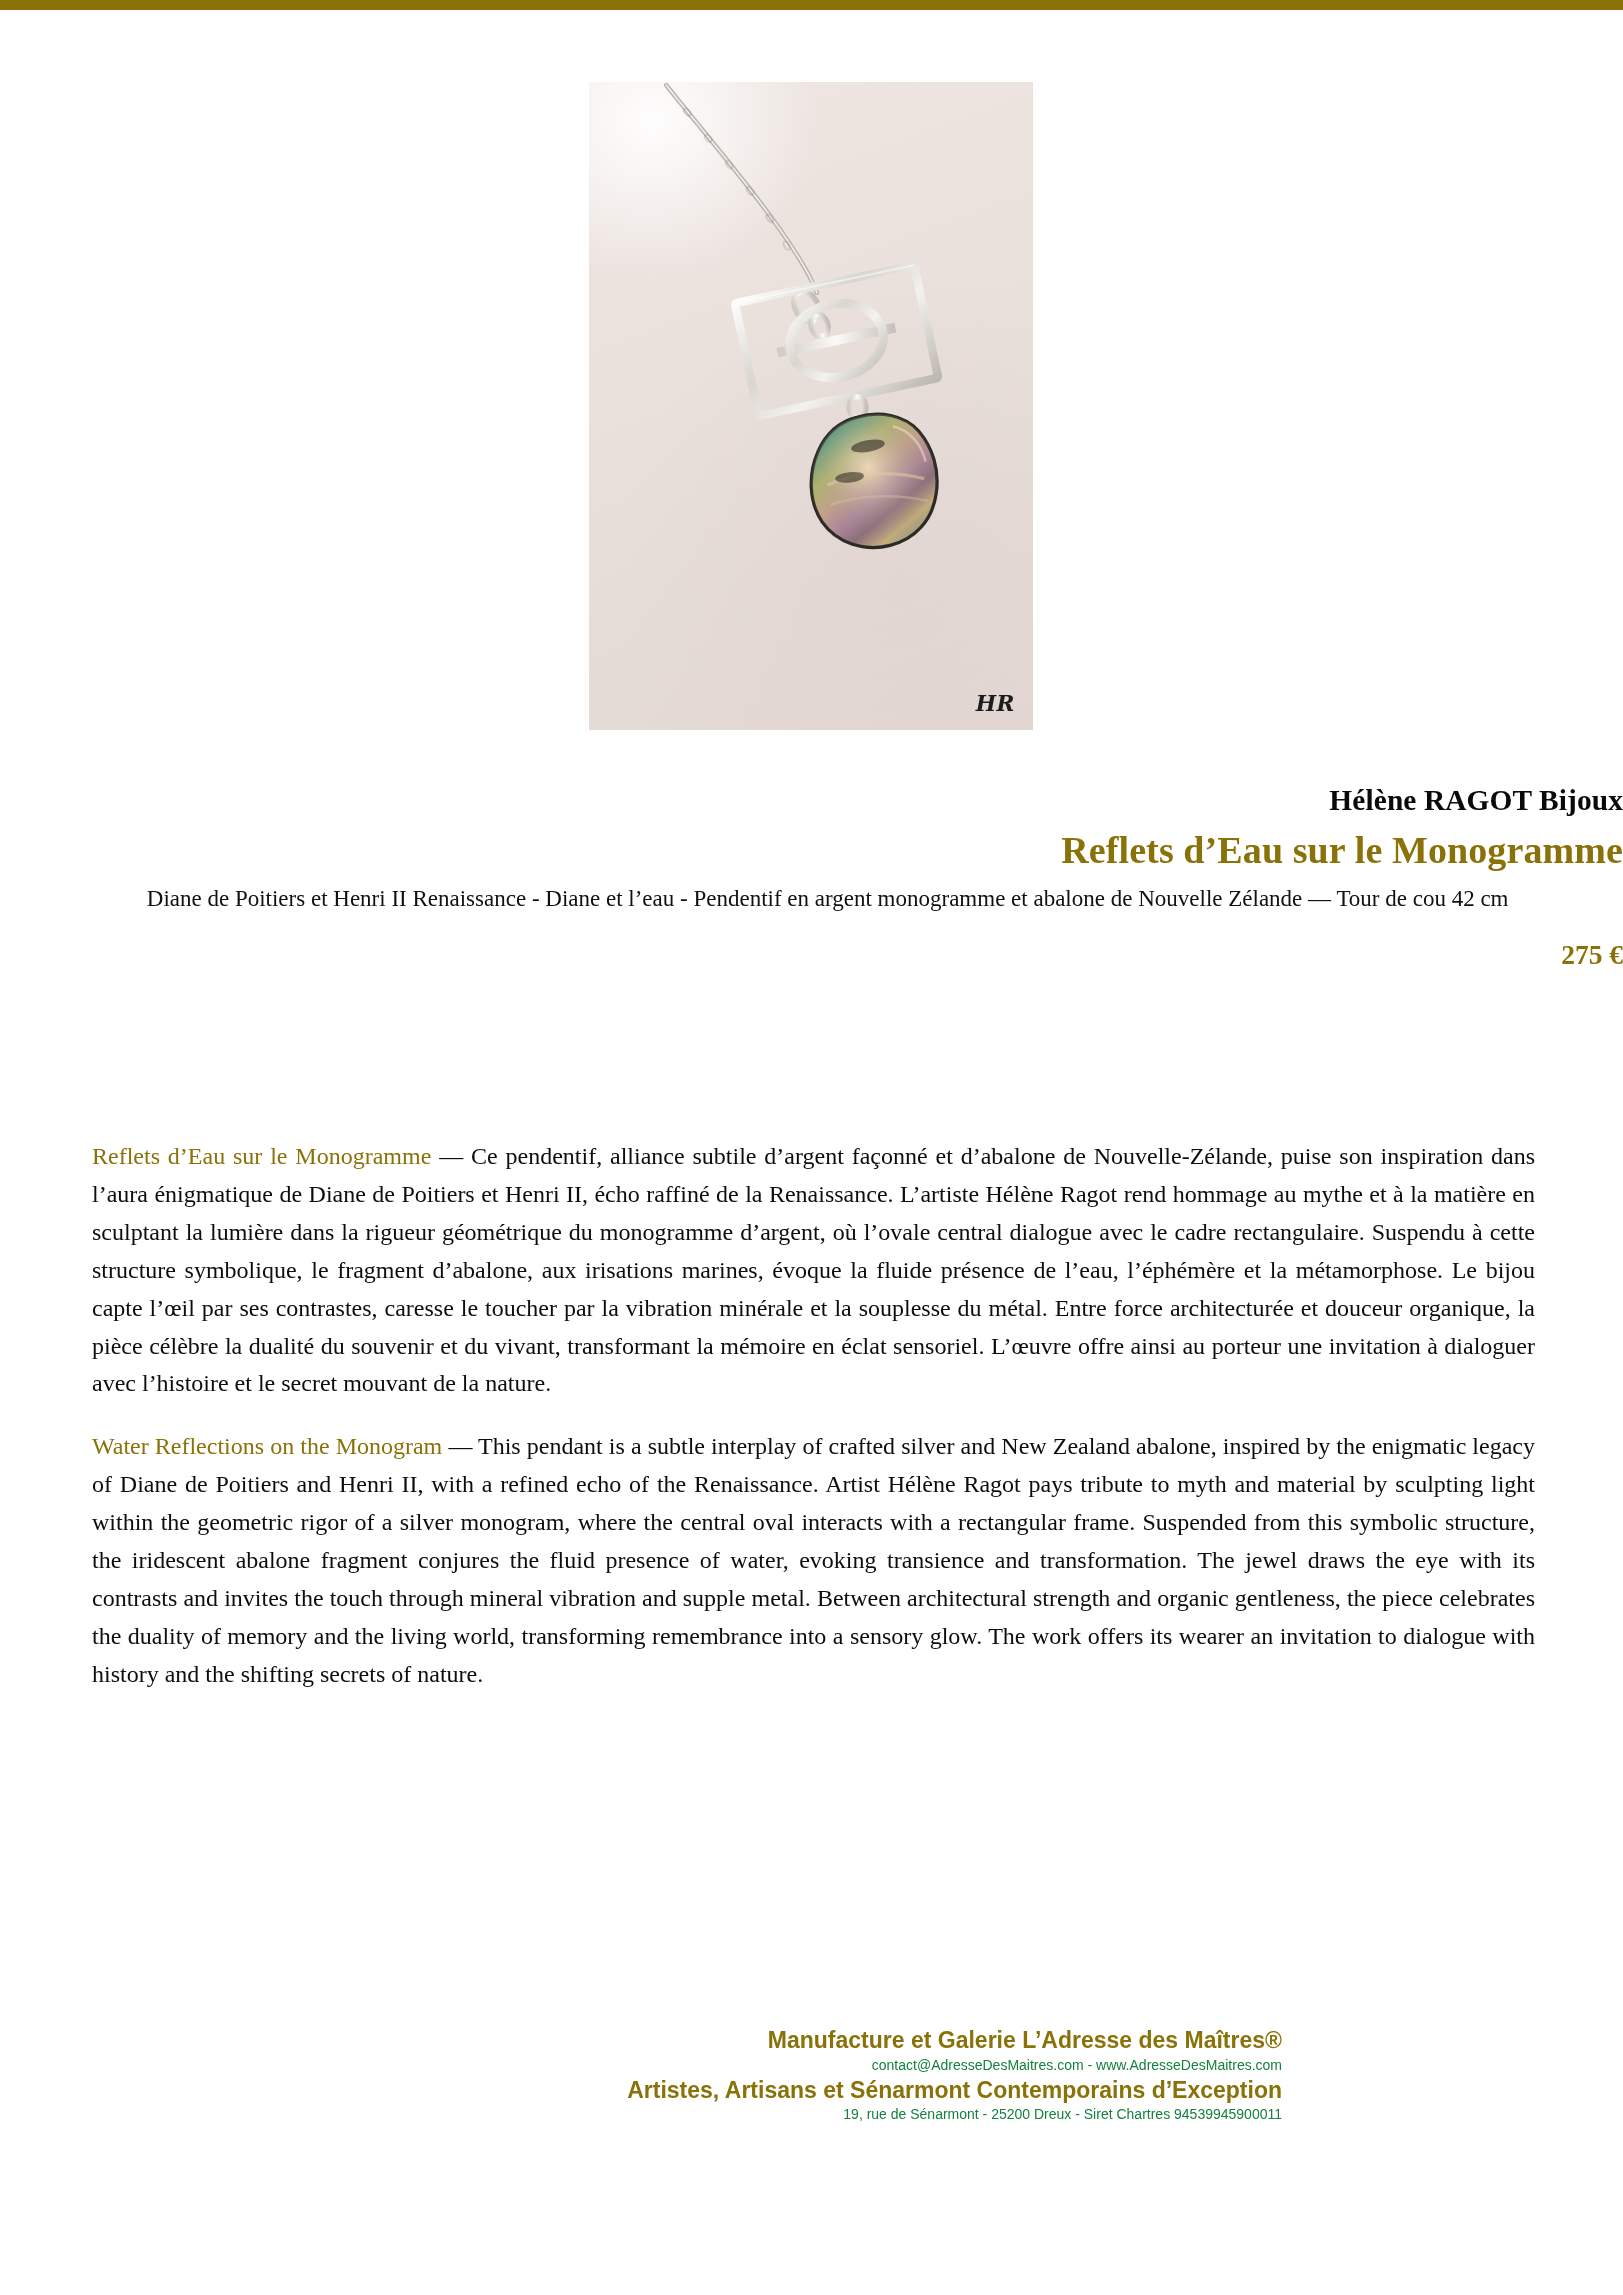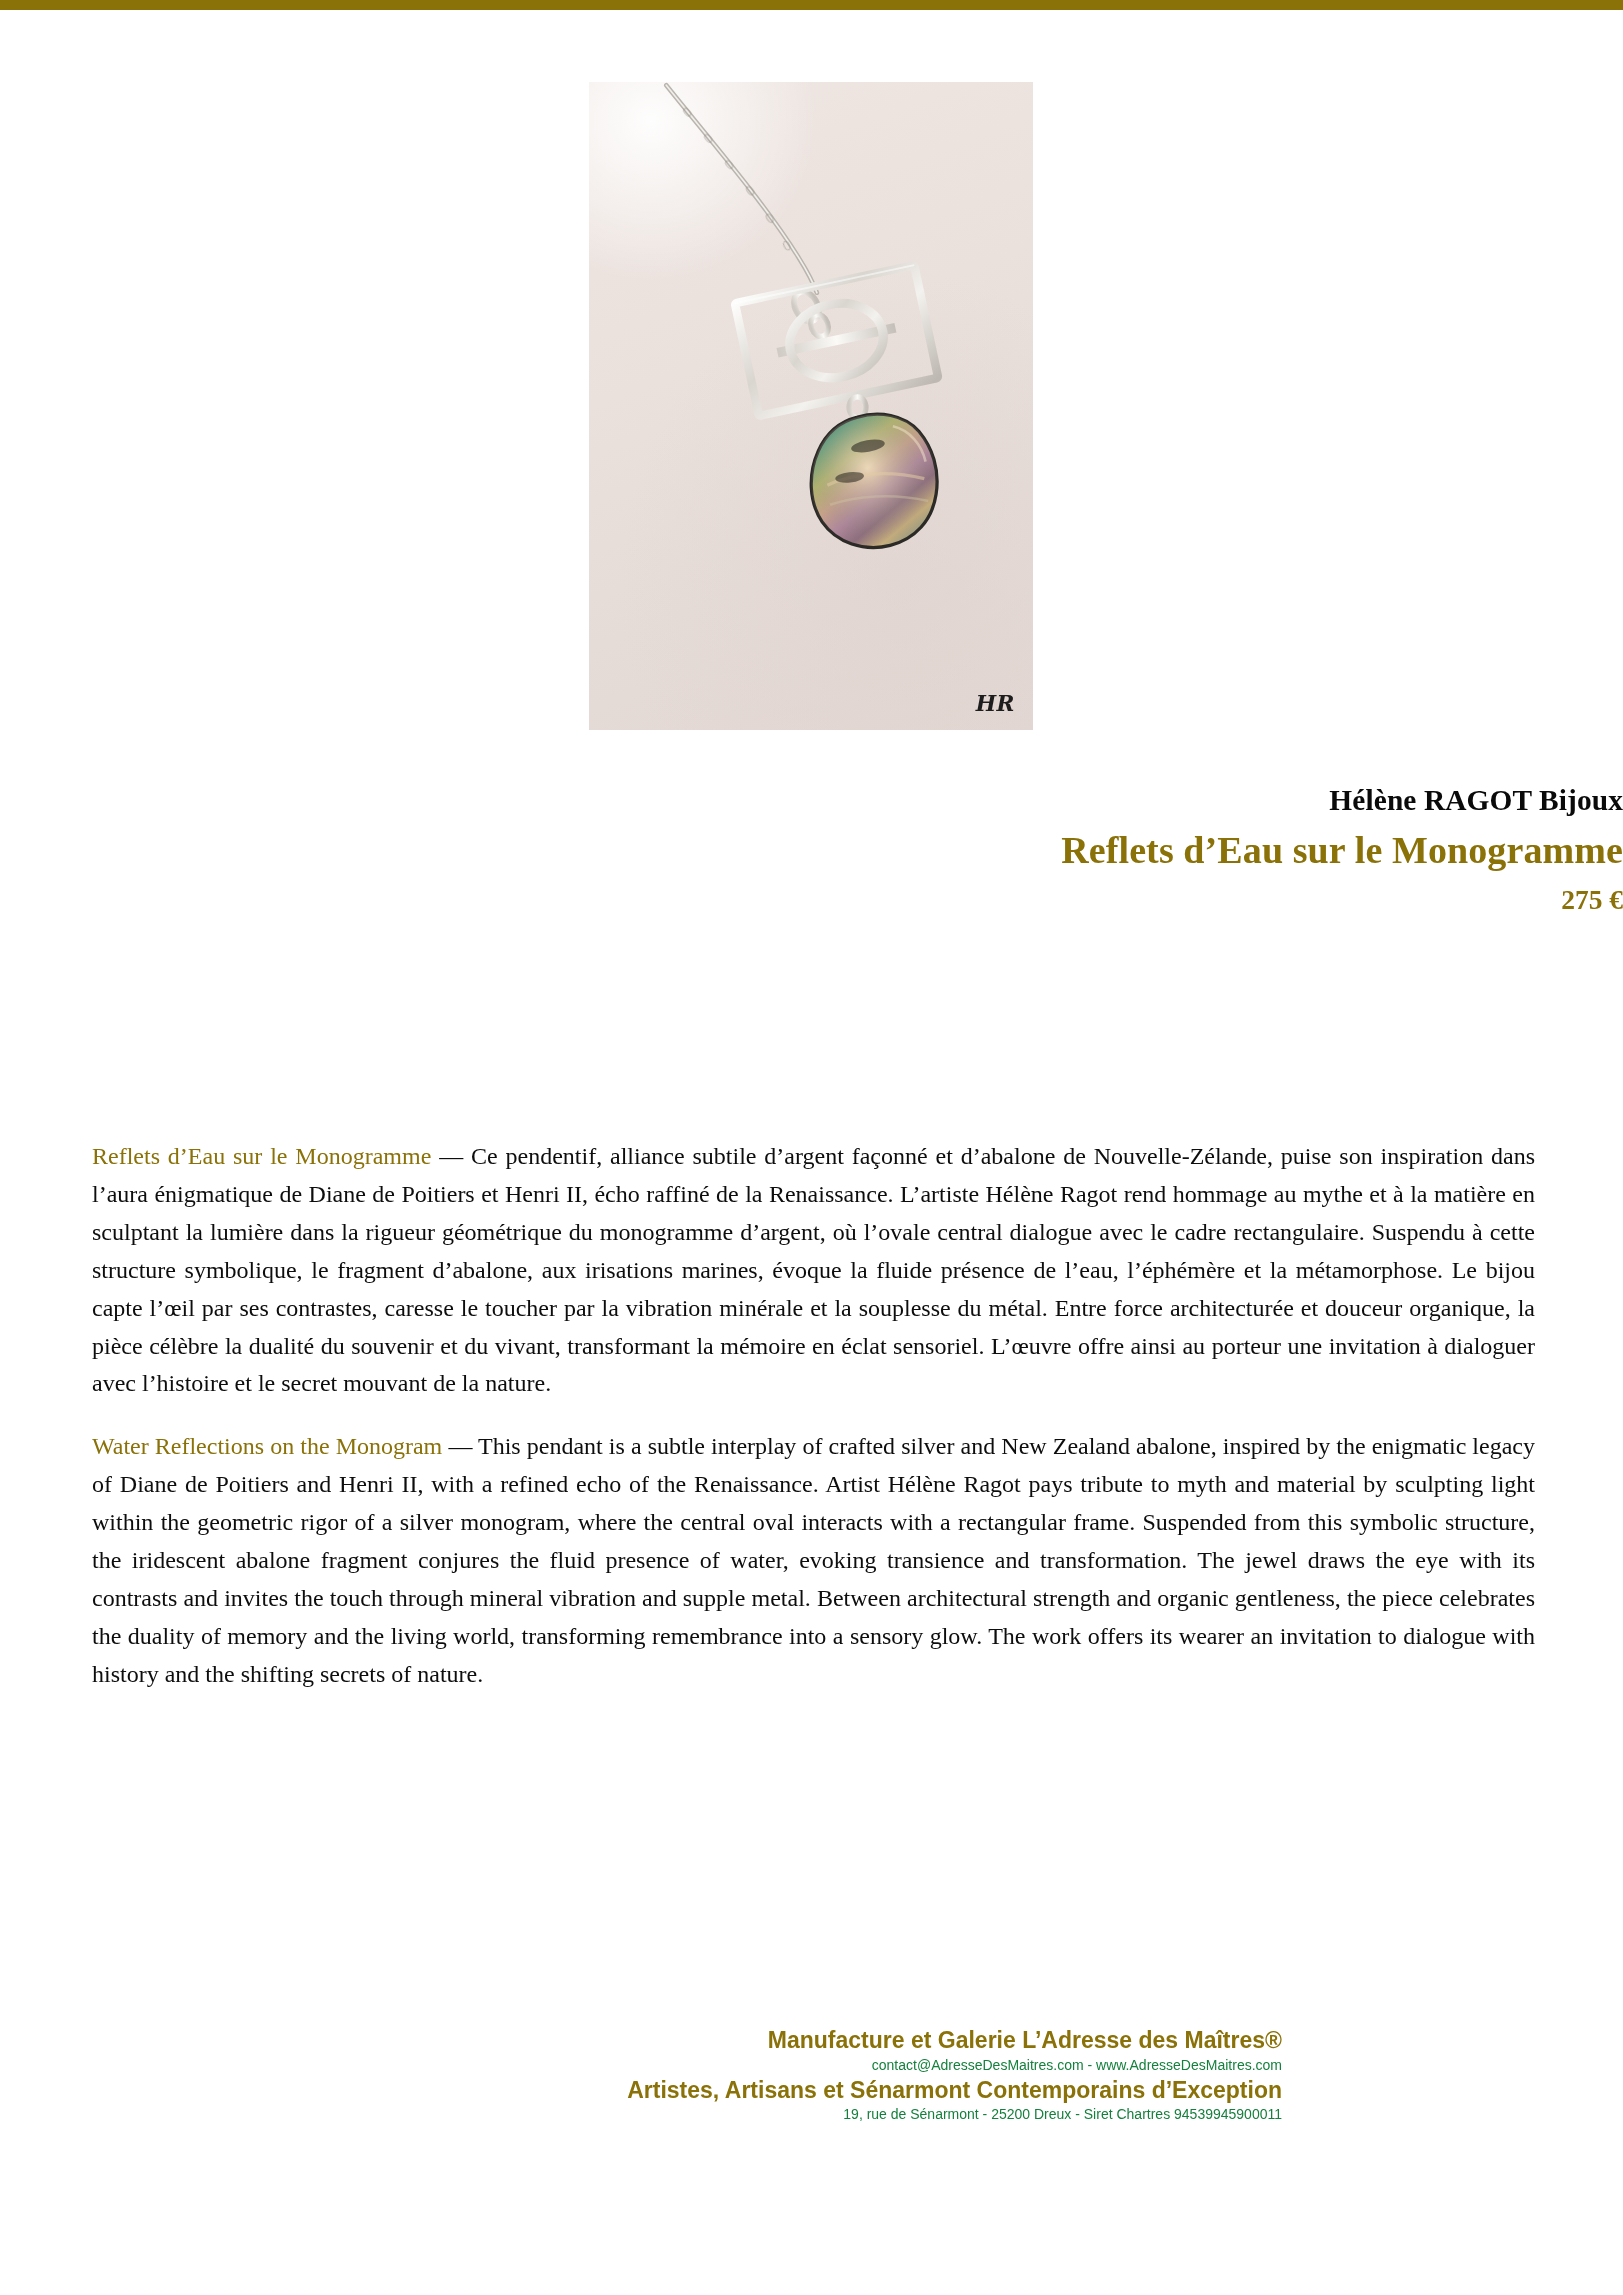--- a/index.html
+++ b/index.html
@@ -77,21 +77,21 @@
     color: #111111;
     line-height: 1.42;
     margin: 9.2px auto 0;
     width: 1394px;
   }
   .work-price {
     font-family: "Liberation Serif", serif;
     font-weight: bold;
     font-size: 27.5px;
     color: #8a7108;
-    margin-top: 10px;
+    margin-top: 23px;
   }
 
   
   .body-text {
     position: absolute;
     left: 92px;
     top: 1138px;
     width: 1443px;
   }
   .para {
@@ -215,20 +215,21 @@
         <path d="M52 6 C 78 12, 96 34, 102 60" fill="none" stroke="#f3e6cc" stroke-width="4" opacity="0.5"></path>
       </g>
     </svg>
   </div>
   <div class="photo-watermark">HR</div>
 </div>
 
 <div class="titles">
   <div class="artist-name">Hélène RAGOT Bijoux</div>
   <div class="work-title">Reflets d’Eau sur le Monogramme</div>
+  <div class="work-subtitle">Diane de Poitiers et Henri II Renaissance - Diane et l’eau - Pendentif en argent monogramme et abalone de Nouvelle Zélande — Tour de cou 42 cm</div>
   <div class="work-price">275 €</div>
 </div>
 
 <div class="body-text">
   <p class="para"><span class="lead">Reflets d’Eau sur le Monogramme</span><span> — Ce pendentif, alliance subtile d’argent façonné et d’abalone de Nouvelle-Zélande, puise son inspiration dans l’aura énigmatique de Diane de Poitiers et Henri II, écho raffiné de la Renaissance. L’artiste Hélène Ragot rend hommage au mythe et à la matière en sculptant la lumière dans la rigueur géométrique du monogramme d’argent, où l’ovale central dialogue avec le cadre rectangulaire. Suspendu à cette structure symbolique, le fragment d’abalone, aux irisations marines, évoque la fluide présence de l’eau, l’éphémère et la métamorphose. Le bijou capte l’œil par ses contrastes, caresse le toucher par la vibration minérale et la souplesse du métal. Entre force architecturée et douceur organique, la pièce célèbre la dualité du souvenir et du vivant, transformant la mémoire en éclat sensoriel. L’œuvre offre ainsi au porteur une invitation à dialoguer avec l’histoire et le secret mouvant de la nature.</span></p>
   <p class="para"><span class="lead">Water Reflections on the Monogram</span><span> — This pendant is a subtle interplay of crafted silver and New Zealand abalone, inspired by the enigmatic legacy of Diane de Poitiers and Henri II, with a refined echo of the Renaissance. Artist Hélène Ragot pays tribute to myth and material by sculpting light within the geometric rigor of a silver monogram, where the central oval interacts with a rectangular frame. Suspended from this symbolic structure, the iridescent abalone fragment conjures the fluid presence of water, evoking transience and transformation. The jewel draws the eye with its contrasts and invites the touch through mineral vibration and supple metal. Between architectural strength and organic gentleness, the piece celebrates the duality of memory and the living world, transforming remembrance into a sensory glow. The work offers its wearer an invitation to dialogue with history and the shifting secrets of nature.</span></p>
 </div>
 
 <div class="footer">
   <div class="footer-text">

